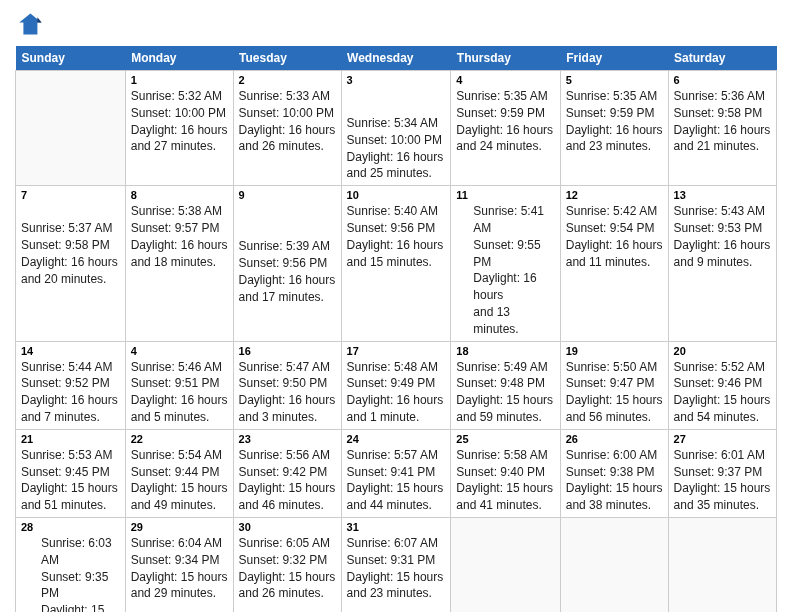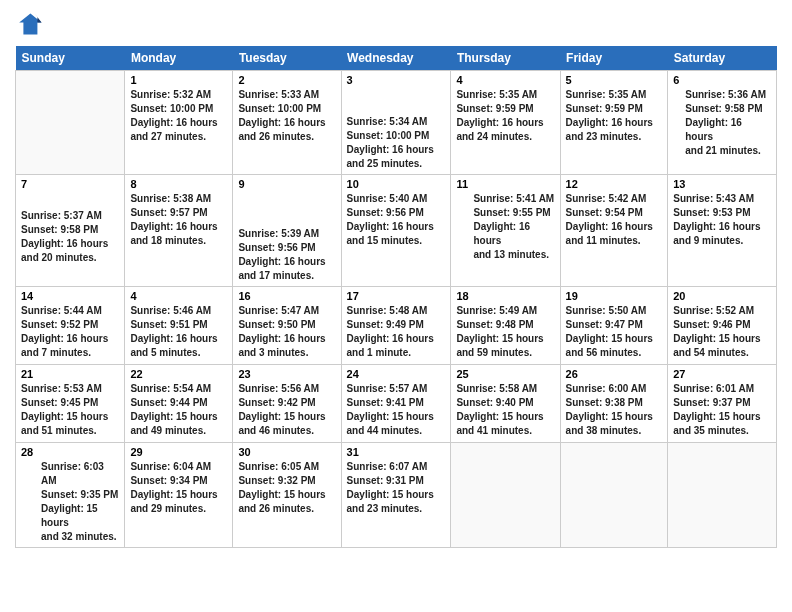--- a/index.html
+++ b/index.html
@@ -64,24 +64,23 @@
     tbody tr td.empty {
       background: #f9f9f9;
     }
     .day-num {
       font-weight: bold;
       font-size: 11px;
       display: block;
       margin-bottom: 2px;
     }
     .day-info {
-      font-size: 10px;
+      font-size: 12px;
       color: #222;
       line-height: 1.4;
-      font-weight: bold;
     }
   </style>
 </head>
 <body>
 
 <div class="container">
   <div class="header">
     <div class="logo">
       <svg class="logo-icon" viewBox="0 0 40 40">
         <rect x="0" y="0" width="40" height="40" fill="white"></rect>
@@ -144,21 +143,21 @@
           </td>
           <td>
             <span class="day-num">5</span>
             <div class="day-info" style="white-space: pre-line;">Sunrise: 5:35 AM
 Sunset: 9:59 PM
 Daylight: 16 hours
 and 23 minutes.</div>
           </td>
           <td>
             <span class="day-num">6</span>
-            <div class="day-info" style="white-space: pre-line; margin-left: 12px;">Sunrise: 5:36 AM
+            <div class="day-info" style="white-space: pre-line;">Sunrise: 5:36 AM
 Sunset: 9:58 PM
 Daylight: 16 hours
 and 21 minutes.</div>
           </td>
         </tr>
         <tr>
           <td>
             <span class="day-num">7</span>
             <div class="day-info" style="white-space: pre-line; margin-top: 19px;">Sunrise: 5:37 AM
 Sunset: 9:58 PM

